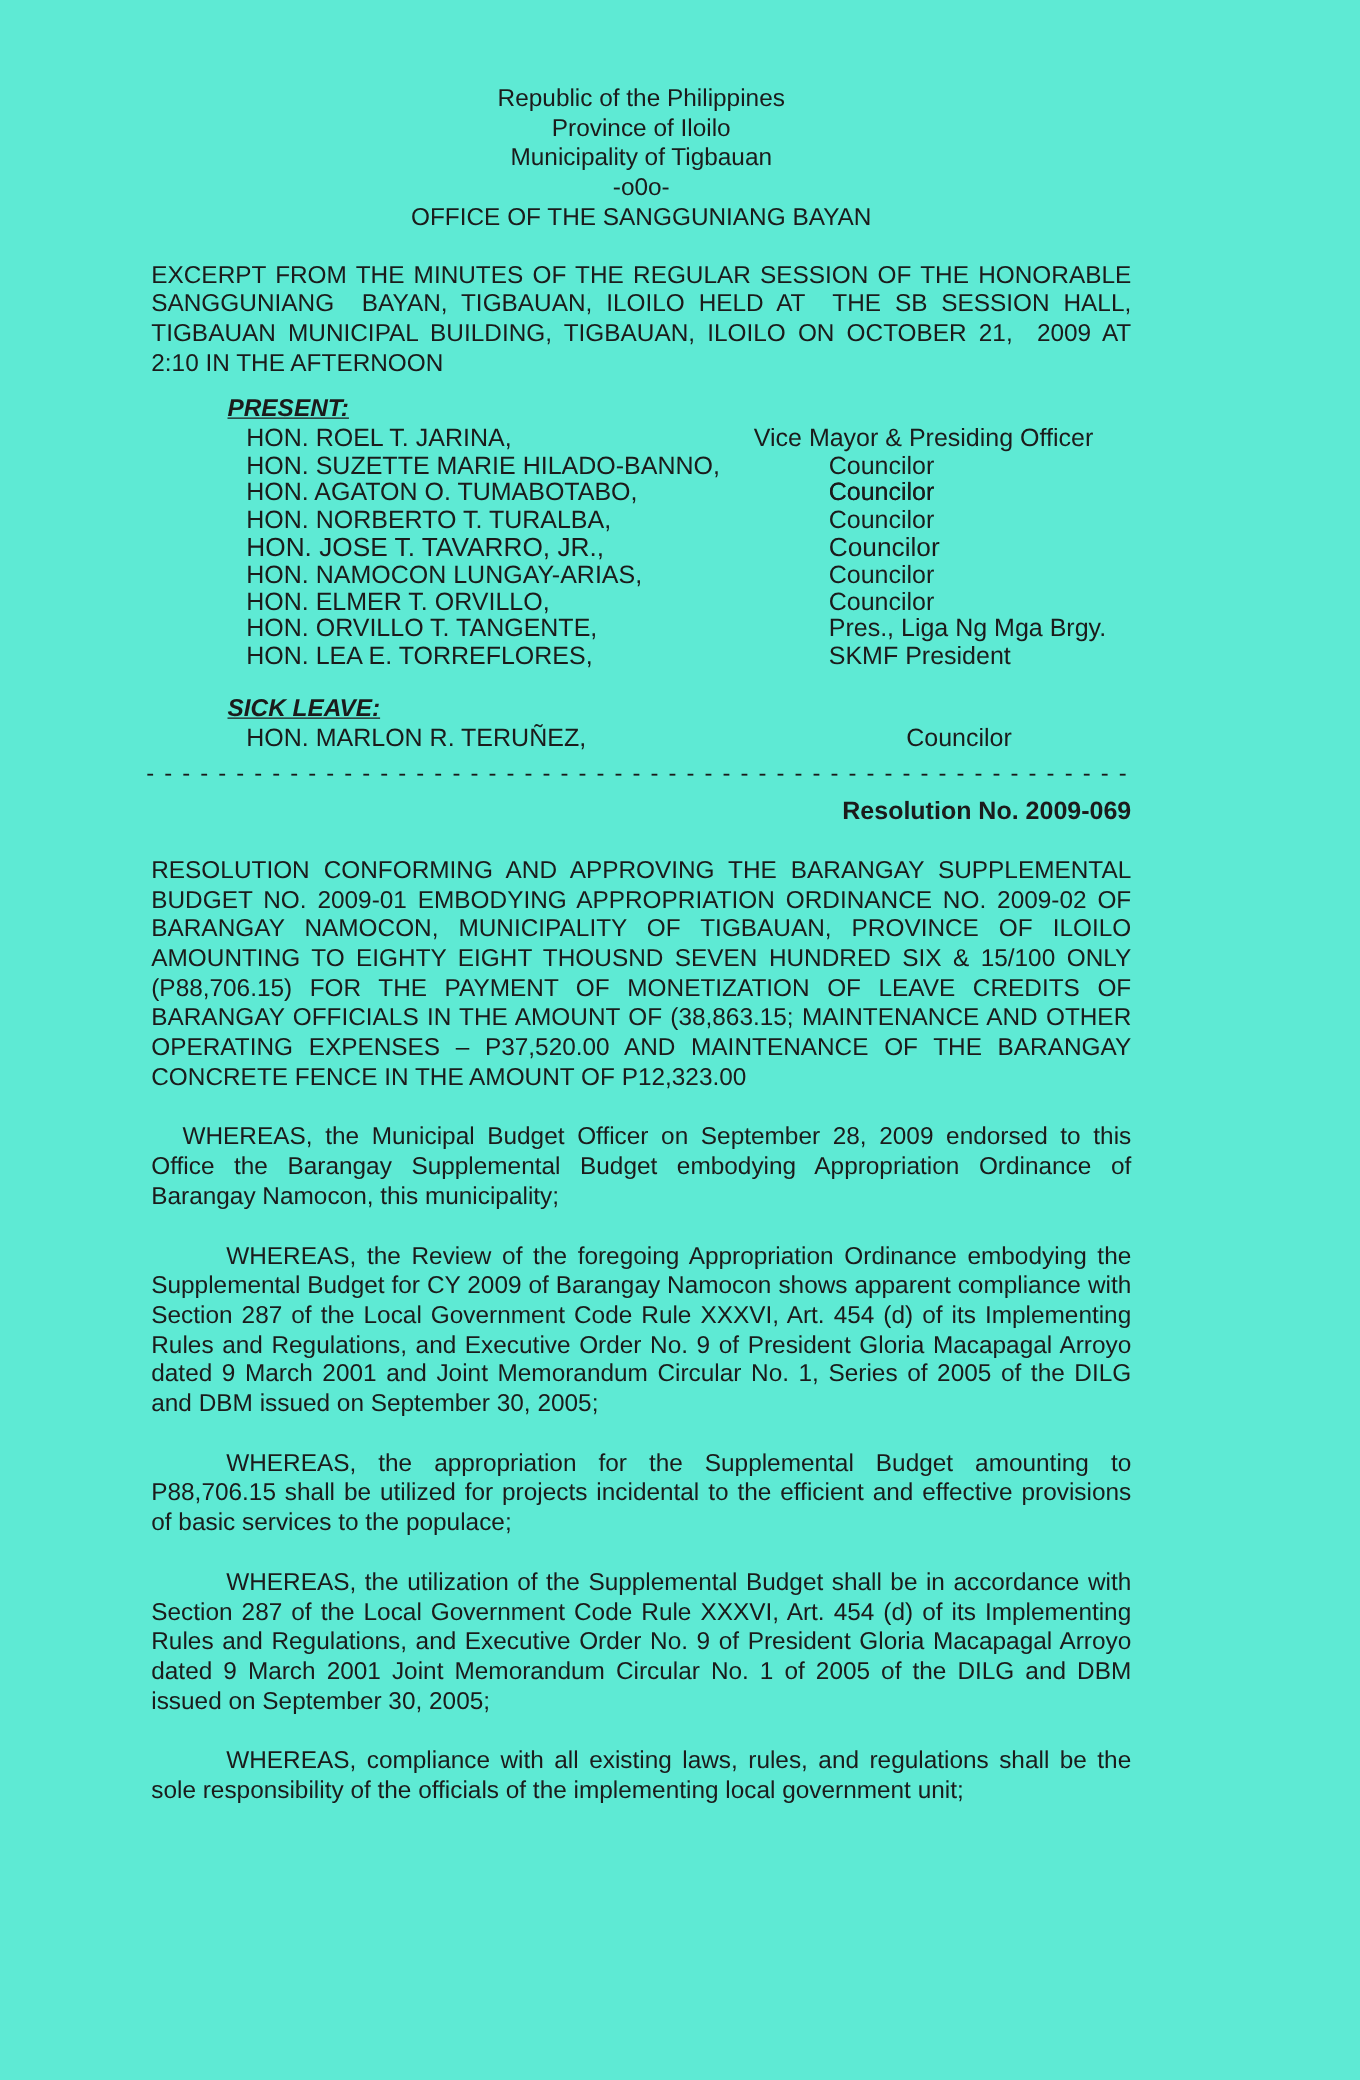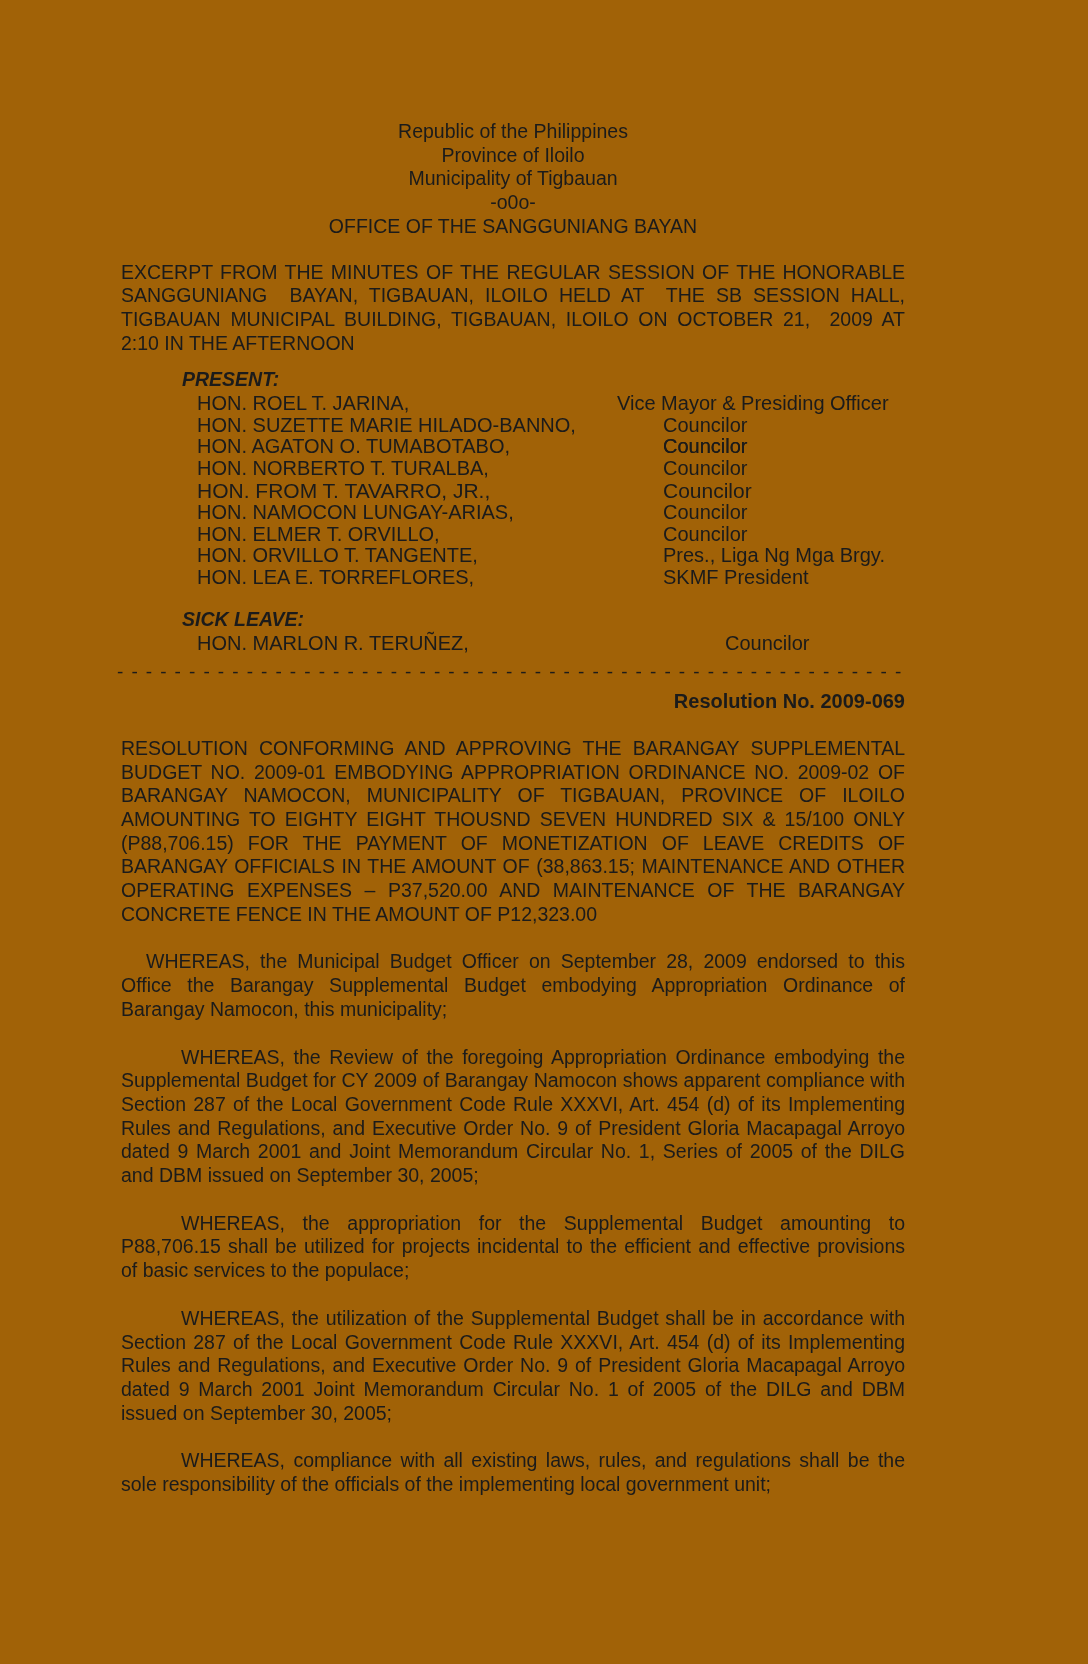--- a/index.html
+++ b/index.html
@@ -11,59 +11,60 @@
     width: 1088px;
     height: 1664px;
     overflow: hidden;
     font-family: "Liberation Sans", "DejaVu Sans", sans-serif;
     color: #1b1b1b;
   }
   .page {
     box-sizing: border-box;
     width: 1088px;
     height: 1664px;
-    padding: 120px 183px 0 121px;
+    padding: 68px 183px 0 121px;
     overflow: hidden;
-    background: #a16207;
+    background: #5eead4;
   }
   .hdr {
     text-align: center;
     font-size: 19.5px;
     line-height: 23.7px;
   }
   .excerpt {
     margin-top: 22px;
     font-size: 19.5px;
     line-height: 23.7px;
     text-align: justify;
     white-space: pre-wrap;
   }
   .present-label, .sick-label {
     font-weight: bold;
     font-style: italic;
     font-size: 19.5px;
     line-height: 22px;
     margin-left: 61px;
+    text-decoration: underline;
   }
   .present-label { margin-top: 13px; }
   .sick-label { margin-top: 20px; }
   .alist { margin-top: 3px; }
   .arow {
     position: relative;
     font-size: 20px;
     line-height: 21.5px;
     padding-left: 76px;
     white-space: nowrap;
   }
   .arow .pos {
     position: absolute;
     top: 0;
     left: 542px;
   }
-  .arow.first .pos { left: 496px; }
+  .arow.first .pos { left: 482px; }
   .arow.big {
     font-size: 21px;
     line-height: 23px;
   }
   .arow.sick { margin-top: 1px; }
   .arow.sick .pos { left: 604px; }
   .dashes {
     margin-top: 7px;
     margin-left: -4px;
     font-size: 19px;
@@ -126,21 +127,21 @@
     </div>
     <div class="arow">
       <span>HON. AGATON O. TUMABOTABO,</span>
       <span class="pos">Councilor</span>
     </div>
     <div class="arow">
       <span>HON. NORBERTO T. TURALBA,</span>
       <span class="pos">Councilor</span>
     </div>
     <div class="arow big">
-      <span>HON. FROM T. TAVARRO, JR.,</span>
+      <span>HON. JOSE T. TAVARRO, JR.,</span>
       <span class="pos">Councilor</span>
     </div>
     <div class="arow">
       <span>HON. NAMOCON LUNGAY-ARIAS,</span>
       <span class="pos">Councilor</span>
     </div>
     <div class="arow">
       <span>HON. ELMER T. ORVILLO,</span>
       <span class="pos">Councilor</span>
     </div>

